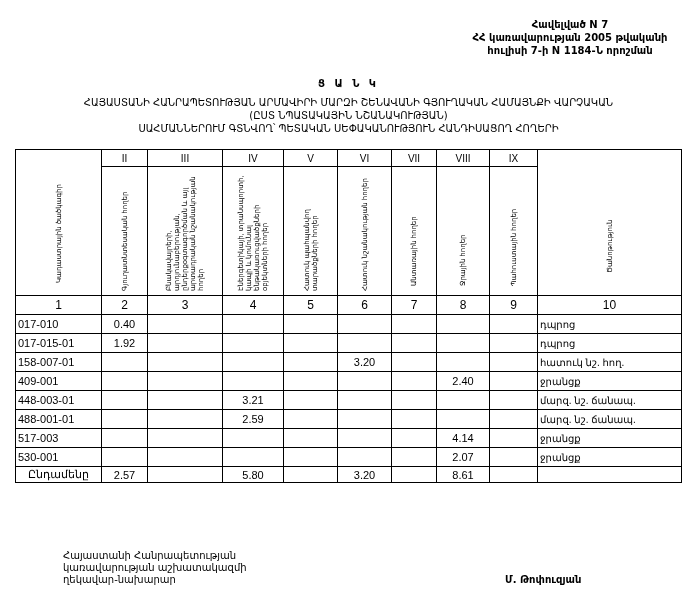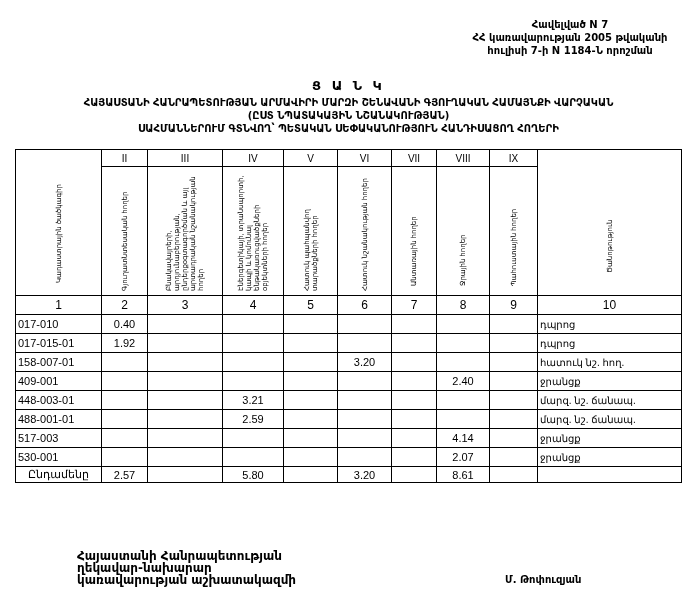--- a/index.html
+++ b/index.html
@@ -1,32 +1,32 @@
 <!DOCTYPE html>
 <html><head>
 <meta charset="utf-8">
 <style>
   html, body { margin: 0; padding: 0; background: #ffffff; }
   body { width: 697px; height: 602px; position: relative; overflow: hidden; font-family: "DejaVu Sans", sans-serif; color: #000; }
   .abs { position: absolute; }
   .appendix { left: 440px; top: 18px; width: 260px; text-align: center; font-size: 10px; font-weight: bold; line-height: 13px; }
-  .list-title { left: 0; top: 78px; width: 697px; text-align: center; font-size: 13px; font-weight: bold; letter-spacing: 3px; }
-  .doc-title { left: 0; top: 96px; width: 697px; text-align: center; font-size: 10px; font-weight: bold; line-height: 13px; }
+  .list-title { left: 0; top: 78px; width: 697px; text-align: center; font-size: 10px; font-weight: bold; letter-spacing: 3px; }
+  .doc-title { left: 0; top: 96px; width: 697px; text-align: center; font-size: 10px; font-weight: normal; line-height: 13px; }
   table.grid { position: absolute; left: 15px; top: 149px; border-collapse: collapse; font-family: "Liberation Sans", sans-serif; font-size: 11px; padding-left: 37px; }
   table.grid td { border: 1px solid #000; padding: 0; }
   .roman td { height: 16px; text-align: center; font-size: 10px; }
   .hdr-rot { height: 128px; position: relative; }
   .rot { position: absolute; left: 50%; top: 50%; transform: translate(-50%,-50%) rotate(-90deg); white-space: normal; font-size: 7px; line-height: 8px; text-align: left; }
   .num td { height: 18px; text-align: center; font-size: 12px; }
   .data td { height: 18px; font-size: 11px; }
   .data td.id { padding-left: 2px; margin-left: 20px; }
   .data td.val { text-align: center; }
   .data td.desc { padding-left: 2px; font-size: 10px; margin-left: 36px; }
   .total td { height: 15px; }
-  .footer { left: 77px; top: 550px; font-size: 12px; font-weight: bold; line-height: 12px; }
+  .footer { left: 63px; top: 550px; font-size: 10px; font-weight: normal; line-height: 12px; }
   .signer { left: 505px; top: 574px; font-size: 10px; font-weight: bold; }
 </style>
 </head>
 <body>
 
 <div class="abs appendix">
   <div>Հավելված N 7</div>
   <div>ՀՀ կառավարության 2005 թվականի</div>
   <div>հուլիսի 7-ի N 1184-Ն որոշման</div>
 </div>
@@ -217,16 +217,16 @@
     <td class="val"></td>
     <td class="val">8.61</td>
     <td class="val"></td>
     <td class="desc"></td>
   </tr>
 </tbody>
   </table>
 
 <div class="abs footer">
   <div>Հայաստանի Հանրապետության</div>
+  <div>կառավարության աշխատակազմի</div>
   <div>ղեկավար-նախարար</div>
-  <div>կառավարության աշխատակազմի</div>
 </div>
 <div class="abs signer">Մ. Թոփուզյան</div>
 
 </body></html>

